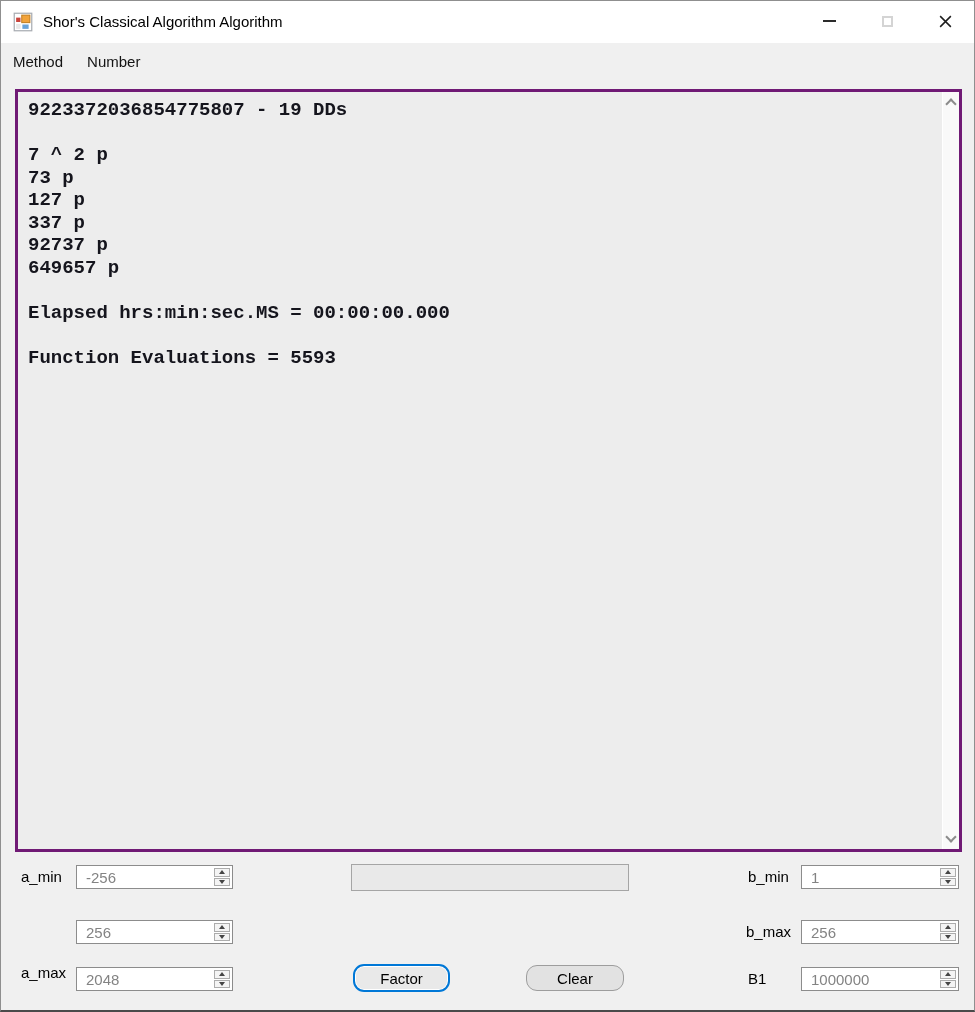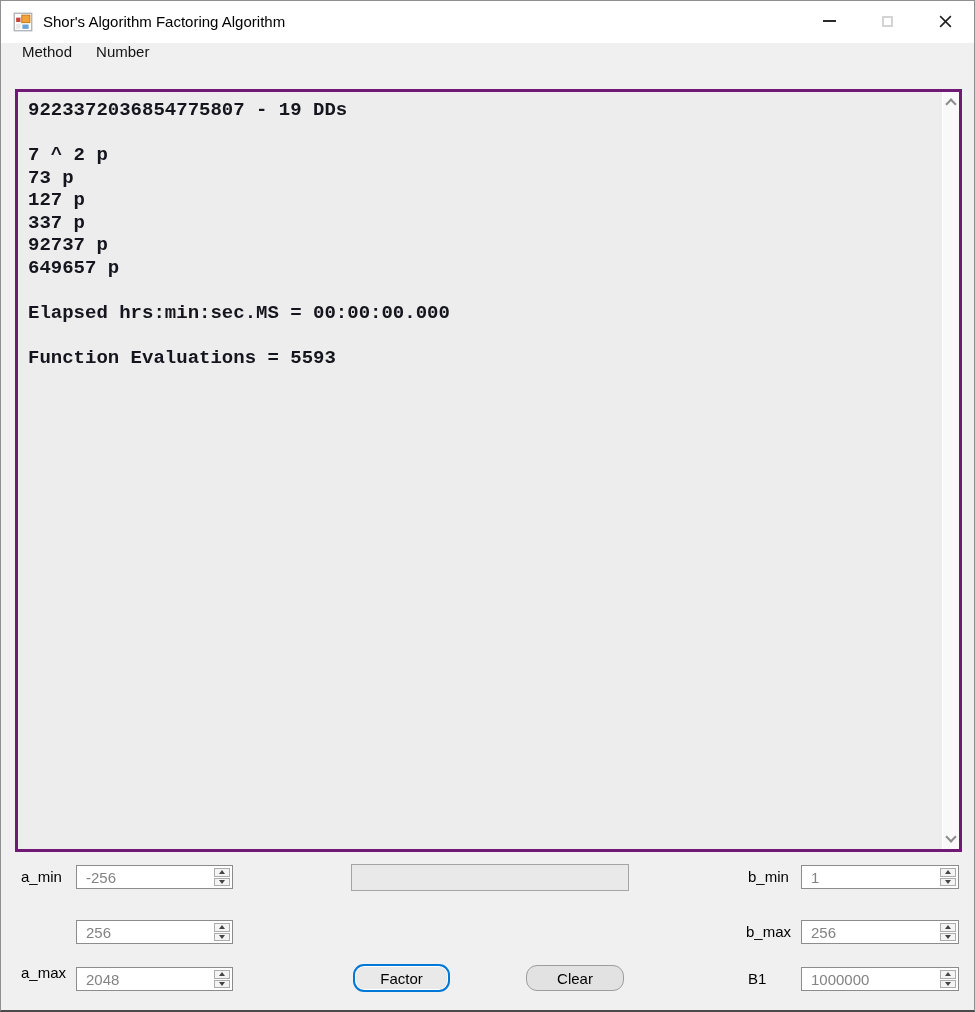--- a/index.html
+++ b/index.html
@@ -13,21 +13,21 @@
   }
   
   .titlebar { position:absolute; left:0; top:0; right:0; height:42px; background:#ffffff; }
   .app-icon { position:absolute; left:12px; top:11px; width:20px; height:20px; }
   .title { position:absolute; left:42px; top:0; height:42px; line-height:42px; font-size:15px; color:#000; white-space:nowrap; }
   .caption { position:absolute; right:0; top:0; height:40px; display:flex; }
   .cap-btn { width:58px; height:40px; display:flex; align-items:center; justify-content:center; cursor:default; }
   .glyph-min { width:13px; height:2px; background:#2b2b2b; }
   .glyph-max { width:11px; height:11px; border:2px solid #d4d4d4; }
   
-  .menubar { position:absolute; left:0; top:42px; right:0; height:36px; background:#f0f0f0; display:flex; align-items:flex-start; padding-left:9px; }
+  .menubar { position:absolute; left:0; top:42px; right:0; height:36px; background:#f0f0f0; display:flex; align-items:center; }
   .menu-item { padding:0 12px; font-size:15px; color:#141414; display:flex; align-items:center; }
   
   .output {
     position:absolute; left:14px; top:88px; width:947px; height:763px;
     background:#ededed; border:3px solid #701a75;
   }
   .output pre {
     font-family:"Liberation Mono","DejaVu Sans Mono",monospace;
     font-weight:bold; font-size:19px; line-height:22.5px;
     color:#15151d; padding:7px 28px 0 10px; white-space:pre;
@@ -71,21 +71,21 @@
   <div class="titlebar">
     <span class="app-icon">
       <svg width="20" height="20" viewBox="0 0 16 16">
         <rect x="1" y="1" width="14" height="14" fill="#ffffff" stroke="#a9adb3" stroke-width="1"></rect>
         <rect x="2.5" y="4.5" width="3.5" height="3.5" fill="#c9433c"></rect>
         <rect x="7" y="2.5" width="6.5" height="6" fill="#f2a33a" stroke="#c07c1d" stroke-width="0.8"></rect>
         <rect x="7.5" y="10" width="5" height="3.5" fill="#6aa3d8"></rect>
         <rect x="2.5" y="9.5" width="3.5" height="4" fill="#e8e8e8"></rect>
       </svg>
     </span>
-    <span class="title">Shor's Algorithm Factoring Algorithm</span>
+    <span class="title">Shor's Classical Algorithm Algorithm</span>
     <div class="caption">
       <div class="cap-btn">
           <span class="glyph-min"></span>
         </div>
       <div class="cap-btn">
           <span class="glyph-max"></span>
         </div>
       <div class="cap-btn">
         <svg width="15" height="15" viewBox="0 0 14 14">
           <path d="M2 2 L12 12 M12 2 L2 12" stroke="#1d1d1d" stroke-width="1.4" fill="none"></path>

